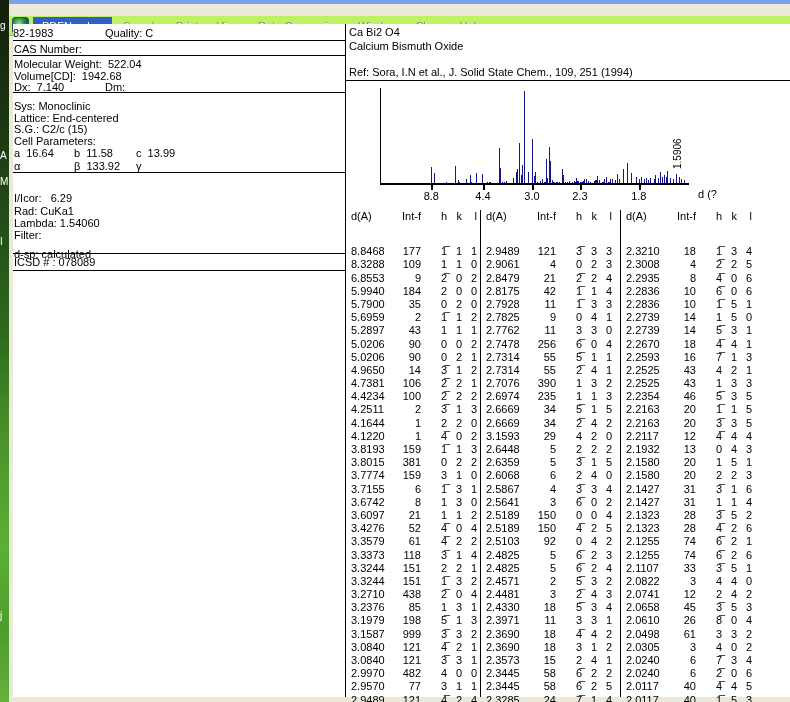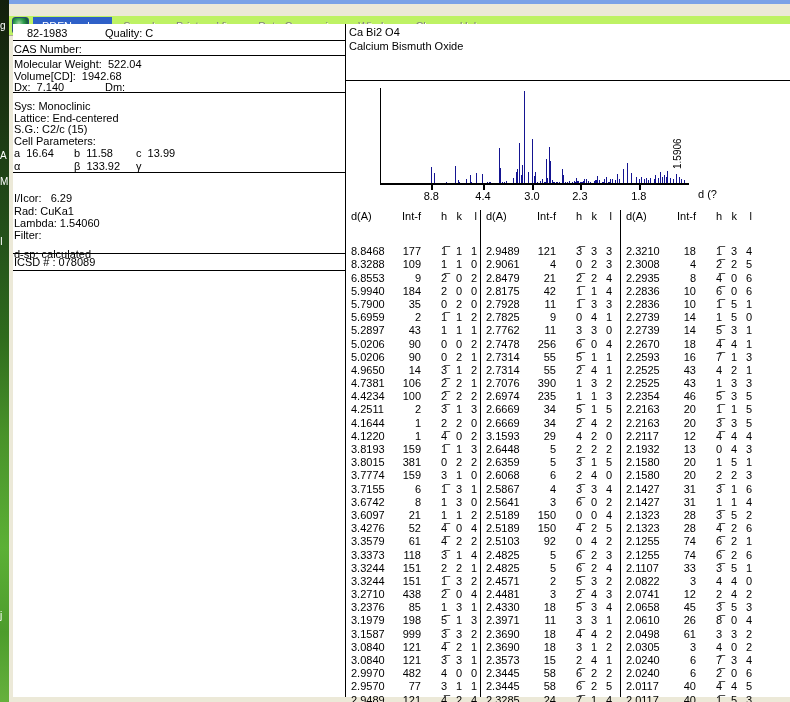--- a/index.html
+++ b/index.html
@@ -70,21 +70,21 @@
       <span class="menu-item"><u>P</u>rint</span>
       <span class="menu-item"><u>V</u>iew</span>
       <span class="menu-item"><u>D</u>ata Conversion</span>
       <span class="menu-item"><u>W</u>indow</span>
       <span class="menu-item"><u>C</u>lear</span>
       <span class="menu-item"><u>H</u>elp</span>
     </div>
 
   <div id="content">
 
-    <span class="t" style="left:14px;top:3px">82-1983</span>
+    <span class="t" style="left:0;top:3px">82-1983</span>
     <span class="t" style="left:92px;top:3px">Quality: C</span>
     <div class="hline" style="left:0;top:16px;width:332px"></div>
     <span class="t" style="left:1px;top:19px">CAS Number:</span>
     <div class="hline" style="left:0;top:31px;width:332px"></div>
     <span class="t" style="left:1px;top:34px">Molecular Weight:  522.04</span>
     <span class="t" style="left:1px;top:46px">Volume[CD]:  1942.68</span>
     <span class="t" style="left:1px;top:57px">Dx:  7.140</span>
     <span class="t" style="left:92px;top:57px">Dm:</span>
     <div class="hline" style="left:0;top:68px;width:332px"></div>
     <span class="t" style="left:1px;top:76px">Sys: Monoclinic</span>
@@ -104,20 +104,21 @@
     <span class="t" style="left:1px;top:205px">Filter:</span>
     <span class="t" style="left:1px;top:224px">d-sp: calculated</span>
     <div class="hline" style="left:0;top:229px;width:332px"></div>
     <span class="t" style="left:1px;top:232px">ICSD # : 078089</span>
     <div class="hline" style="left:0;top:246px;width:332px"></div>
 
     <div class="vline" style="left:332px;top:0;height:673px"></div>
 
     <span class="t" style="left:336px;top:2px">Ca Bi2 O4</span>
     <span class="t" style="left:336px;top:16px">Calcium Bismuth Oxide</span>
+    <span class="t" style="left:336px;top:42px">Ref: Sora, I.N et al., J. Solid State Chem., 109, 251 (1994)</span>
     <div class="hline" style="left:332px;top:56px;width:445px"></div>
 
     <div id="chart">
       <div id="ylab"></div>
       <div id="yaxis"></div>
       <div id="xaxis"></div>
       <span id="xaxlab">d (?</span>
       <span id="peak-annot">1.5906</span>
 
     <div class="tick" style="left: 85.3002px;"></div>

